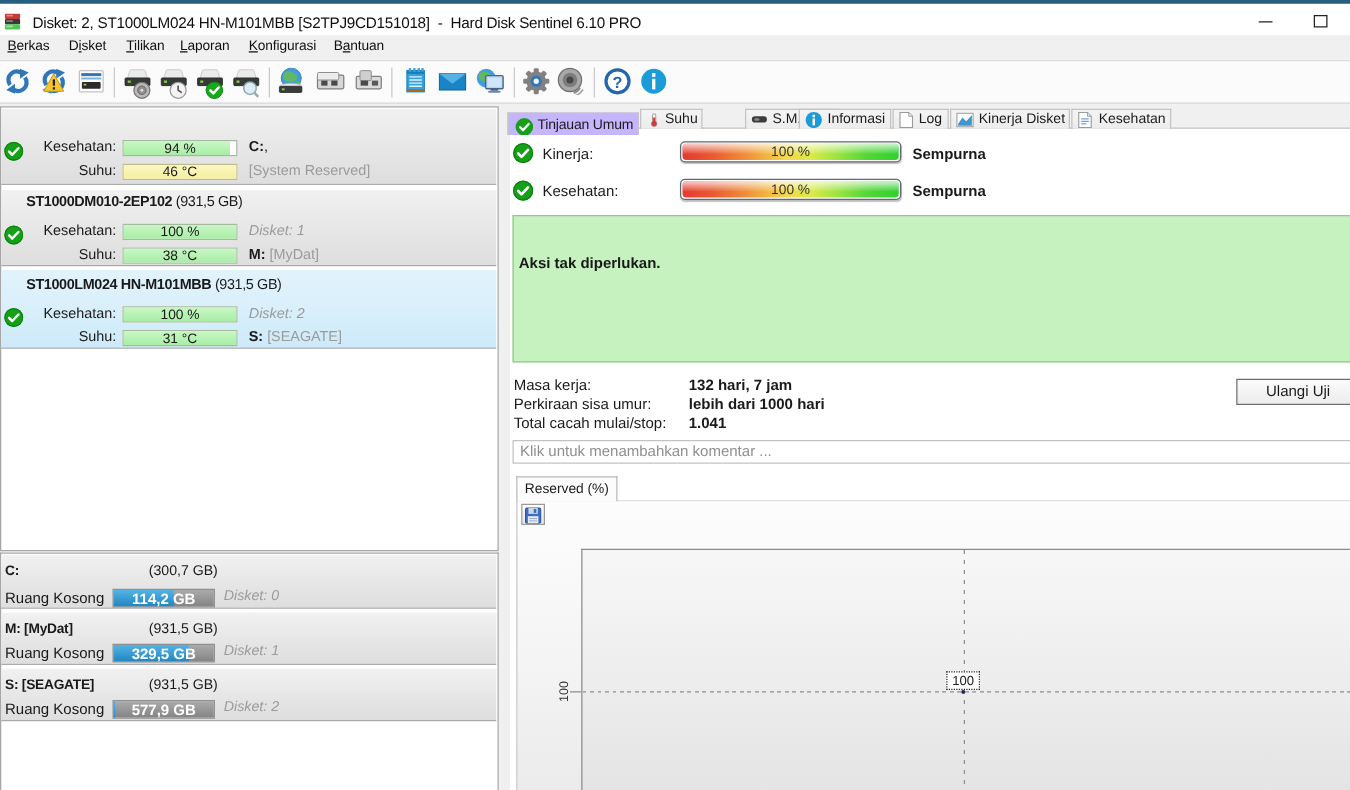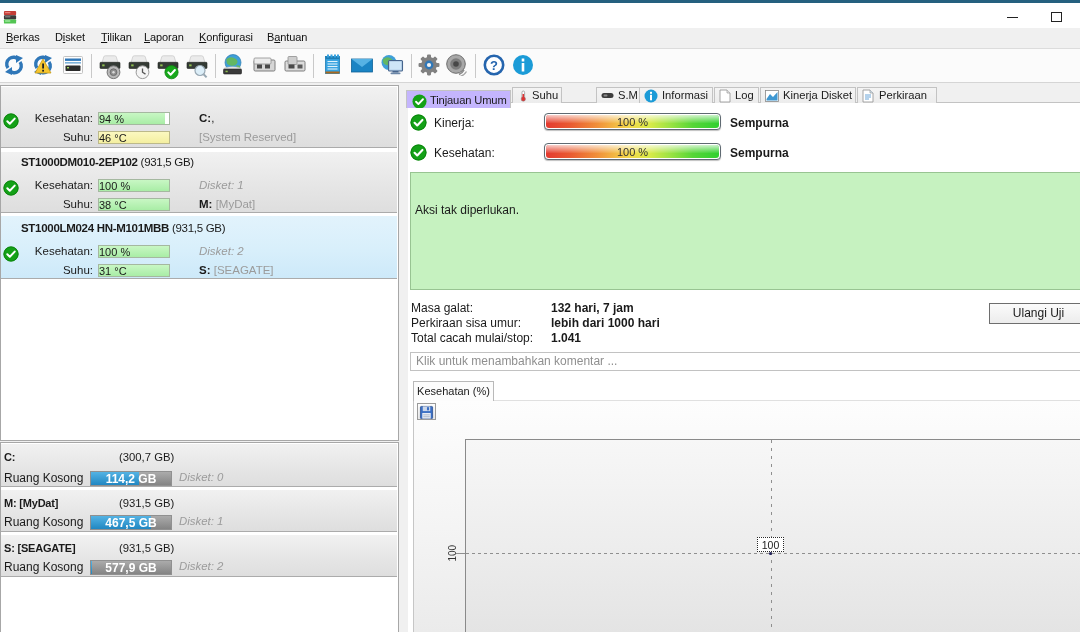--- a/index.html
+++ b/index.html
@@ -23,21 +23,21 @@
 .partpane{position:absolute;left:0;top:442px;width:399px;height:190px;background:#fff;border:1px solid #a7a7a7;border-bottom:none}
 .rightpane{position:absolute;left:408px;top:103px;width:672px;height:529px;background:#fff}
 
 .dblk{position:absolute;left:1px;width:396px;height:61px;background:linear-gradient(180deg,#f1f1f1 0%,#e6e6e6 55%,#dedede 100%);border-bottom:1px solid #ababab}
 .dblk.sel{background:linear-gradient(180deg,#e2f3fc 0%,#d8effb 55%,#cde9f9 100%)}
 .dtitle{position:absolute;left:20px;top:4px;font-size:11.5px;letter-spacing:-0.3px;white-space:nowrap}
 .dtitle b{font-weight:bold}
 .gray{color:#9b9b9b}
 .ital{font-style:italic;color:#9b9b9b}
 .dlabel{position:absolute;left:0;width:92px;text-align:right;font-size:11.5px}
-.hbar{position:absolute;left:97px;width:72px;height:13px;background:#fff;border:1px solid #a5b8a0;font-size:11px;text-align:left;line-height:12px}
+.hbar{position:absolute;left:97px;width:92px;height:13px;background:#fff;border:1px solid #a5b8a0;font-size:11px;text-align:center;line-height:12px}
 .hfill{position:absolute;left:0;top:0;height:100%;background:linear-gradient(180deg,#c8f7c4,#a9eda6)}
 .hbar span{position:relative}
 .ybar{border-color:#bcb98a}
 .dright{position:absolute;left:198px;font-size:11.5px;white-space:nowrap}
 .chk{position:absolute}
 
 .pblk{position:absolute;left:1px;width:396px;background:linear-gradient(180deg,#f1f1f1 0%,#e6e6e6 55%,#dedede 100%);border-bottom:1px solid #ababab}
 .ptitle{position:absolute;left:3px;top:7px;font-size:11px;letter-spacing:-0.2px;font-weight:bold}
 .psize{position:absolute;left:118px;top:7px;font-size:11.3px}
 .plabel{position:absolute;left:3px;top:27px;font-size:12px}
@@ -78,20 +78,21 @@
 
 <div class="titlebar">
  <svg class="abs" style="left:3px;top:7px" width="15" height="15" viewBox="0 0 16 16">
   <rect x="1" y="1" width="13" height="4.5" rx="1" fill="#c33d36"></rect>
   <rect x="2" y="2" width="6" height="1.5" rx=".7" fill="#e8837d"></rect>
   <rect x="1" y="5.5" width="13" height="4.5" rx="1" fill="#3a3a3a"></rect>
   <rect x="2" y="6.5" width="6" height="1.5" rx=".7" fill="#777"></rect>
   <rect x="1" y="10" width="13" height="4.5" rx="1" fill="#53c553"></rect>
   <rect x="2" y="11" width="6" height="1.5" rx=".7" fill="#9fe89f"></rect>
  </svg>
+ <div class="title-text">Disket: 2, ST1000LM024 HN-M101MBB [S2TPJ9CD151018]&nbsp; -&nbsp; Hard Disk Sentinel 6.10 PRO</div>
  <div class="winbtn-min"></div>
  <div class="winbtn-max"></div>
 </div>
 
 <div class="menubar">
  <span style="left:6px"><u>B</u>erkas</span>
  <span style="left:55px">D<u>i</u>sket</span>
  <span style="left:101px"><u>T</u>ilikan</span>
  <span style="left:144px"><u>L</u>aporan</span>
  <span style="left:199px"><u>K</u>onfigurasi</span>
@@ -291,21 +292,21 @@
       <span>114,2 GB</span>
     </div>
  <div class="pdisk ital">Disket: 0</div>
 </div>
 <div class="pblk" style="top:490px;height:42px">
  <div class="ptitle">M: [MyDat]</div>
     <div class="psize">(931,5 GB)</div>
  <div class="plabel" style="top:25px">Ruang Kosong</div>
  <div class="pbar" style="top:25px">
       <div class="pfill" style="width:60px"></div>
-      <span>467,5 GB</span>
+      <span>329,5 GB</span>
     </div>
  <div class="pdisk ital" style="top:25px">Disket: 1</div>
 </div>
 <div class="pblk" style="top:535px;height:42px">
  <div class="ptitle">S: [SEAGATE]</div>
     <div class="psize">(931,5 GB)</div>
  <div class="plabel" style="top:25px">Ruang Kosong</div>
  <div class="pbar" style="top:25px">
       <div class="pfill" style="width:1px"></div>
       <span>577,9 GB</span>
@@ -363,21 +364,21 @@
 <div class="tab" style="left:857px;width:80px">
  <svg class="abs" style="left:4px;top:1px" width="12" height="14" viewBox="0 0 12 14">
       <path d="M1 1 h7 l3 3 v9 h-10z" fill="#fff" stroke="#9a9a9a" stroke-width=".9"></path>
       <path d="M8 1 v3 h3" fill="#cfe3f2" stroke="#9a9a9a" stroke-width=".7"></path>
       <g stroke="#6aa5d8" stroke-width="1">
         <line x1="3" y1="6" x2="9" y2="6"></line>
         <line x1="3" y1="8" x2="9" y2="8"></line>
         <line x1="3" y1="10" x2="7" y2="10"></line>
       </g>
     </svg>
- <span class="tx" style="left:21px">Perkiraan</span>
+ <span class="tx" style="left:21px">Kesehatan</span>
 </div>
 
 <svg class="abs" style="left:410px;top:114px" width="17" height="17" viewBox="0 0 16 16">
     <circle cx="8" cy="8" r="7.5" fill="#14a117"></circle>
     <circle cx="8" cy="8" r="7.1" fill="none" stroke="#0d810f" stroke-width=".9"></circle>
     <path d="M4.3 8.3l2.5 2.5 4.9-5.2" fill="none" stroke="#fff" stroke-width="2" stroke-linecap="round" stroke-linejoin="round"></path>
   </svg>
 <div class="rlabel" style="left:434px;top:116px">Kinerja:</div>
 <div class="gauge" style="left:544px;top:113px">
     <div class="gfill"></div>
@@ -392,32 +393,32 @@
   </svg>
 <div class="rlabel" style="left:434px;top:146px">Kesehatan:</div>
 <div class="gauge" style="left:544px;top:143px">
     <div class="gfill"></div>
     <div class="ggloss"></div>
     <span>100 %</span>
   </div>
 <div class="sempurna" style="top:146px">Sempurna</div>
 
 <div class="greenbox">
- <div class="abs" style="left:4px;top:30px;font-weight:normal">Aksi tak diperlukan.</div>
-</div>
-
-<div class="detlbl" style="top:301px">Masa galat:</div>
+ <div class="abs" style="left:4px;top:30px;font-weight:bold">Aksi tak diperlukan.</div>
+</div>
+
+<div class="detlbl" style="top:301px">Masa kerja:</div>
 <div class="detval" style="top:301px">132 hari, 7 jam</div>
 <div class="detlbl" style="top:316px">Perkiraan sisa umur:</div>
 <div class="detval" style="top:316px">lebih dari 1000 hari</div>
 <div class="detlbl" style="top:331px">Total cacah mulai/stop:</div>
 <div class="detval" style="top:331px">1.041</div>
 <div class="btn">Ulangi Uji</div>
 <div class="comment">Klik untuk menambahkan komentar ...</div>
-<div class="tab2">Kesehatan (%)</div>
+<div class="tab2">Reserved (%)</div>
 <div class="savebtn">
  <svg width="15" height="15" viewBox="0 0 16 16" style="display:block;margin:0 auto;margin-top:0.5px">
       <rect x="1.5" y="1.5" width="13" height="13" rx="1" fill="#3a6fc4" stroke="#27498a" stroke-width=".8"></rect>
       <rect x="4" y="1.5" width="8" height="5" fill="#cdd8ea"></rect>
       <rect x="8.5" y="2.3" width="2.2" height="3.4" fill="#3a6fc4"></rect>
       <rect x="3.5" y="8.5" width="9" height="6" fill="#e8edf5"></rect>
       <line x1="4.5" y1="10.5" x2="11.5" y2="10.5" stroke="#9aa7bd" stroke-width=".8"></line>
       <line x1="4.5" y1="12.5" x2="11.5" y2="12.5" stroke="#9aa7bd" stroke-width=".8"></line>
     </svg>
 </div>

